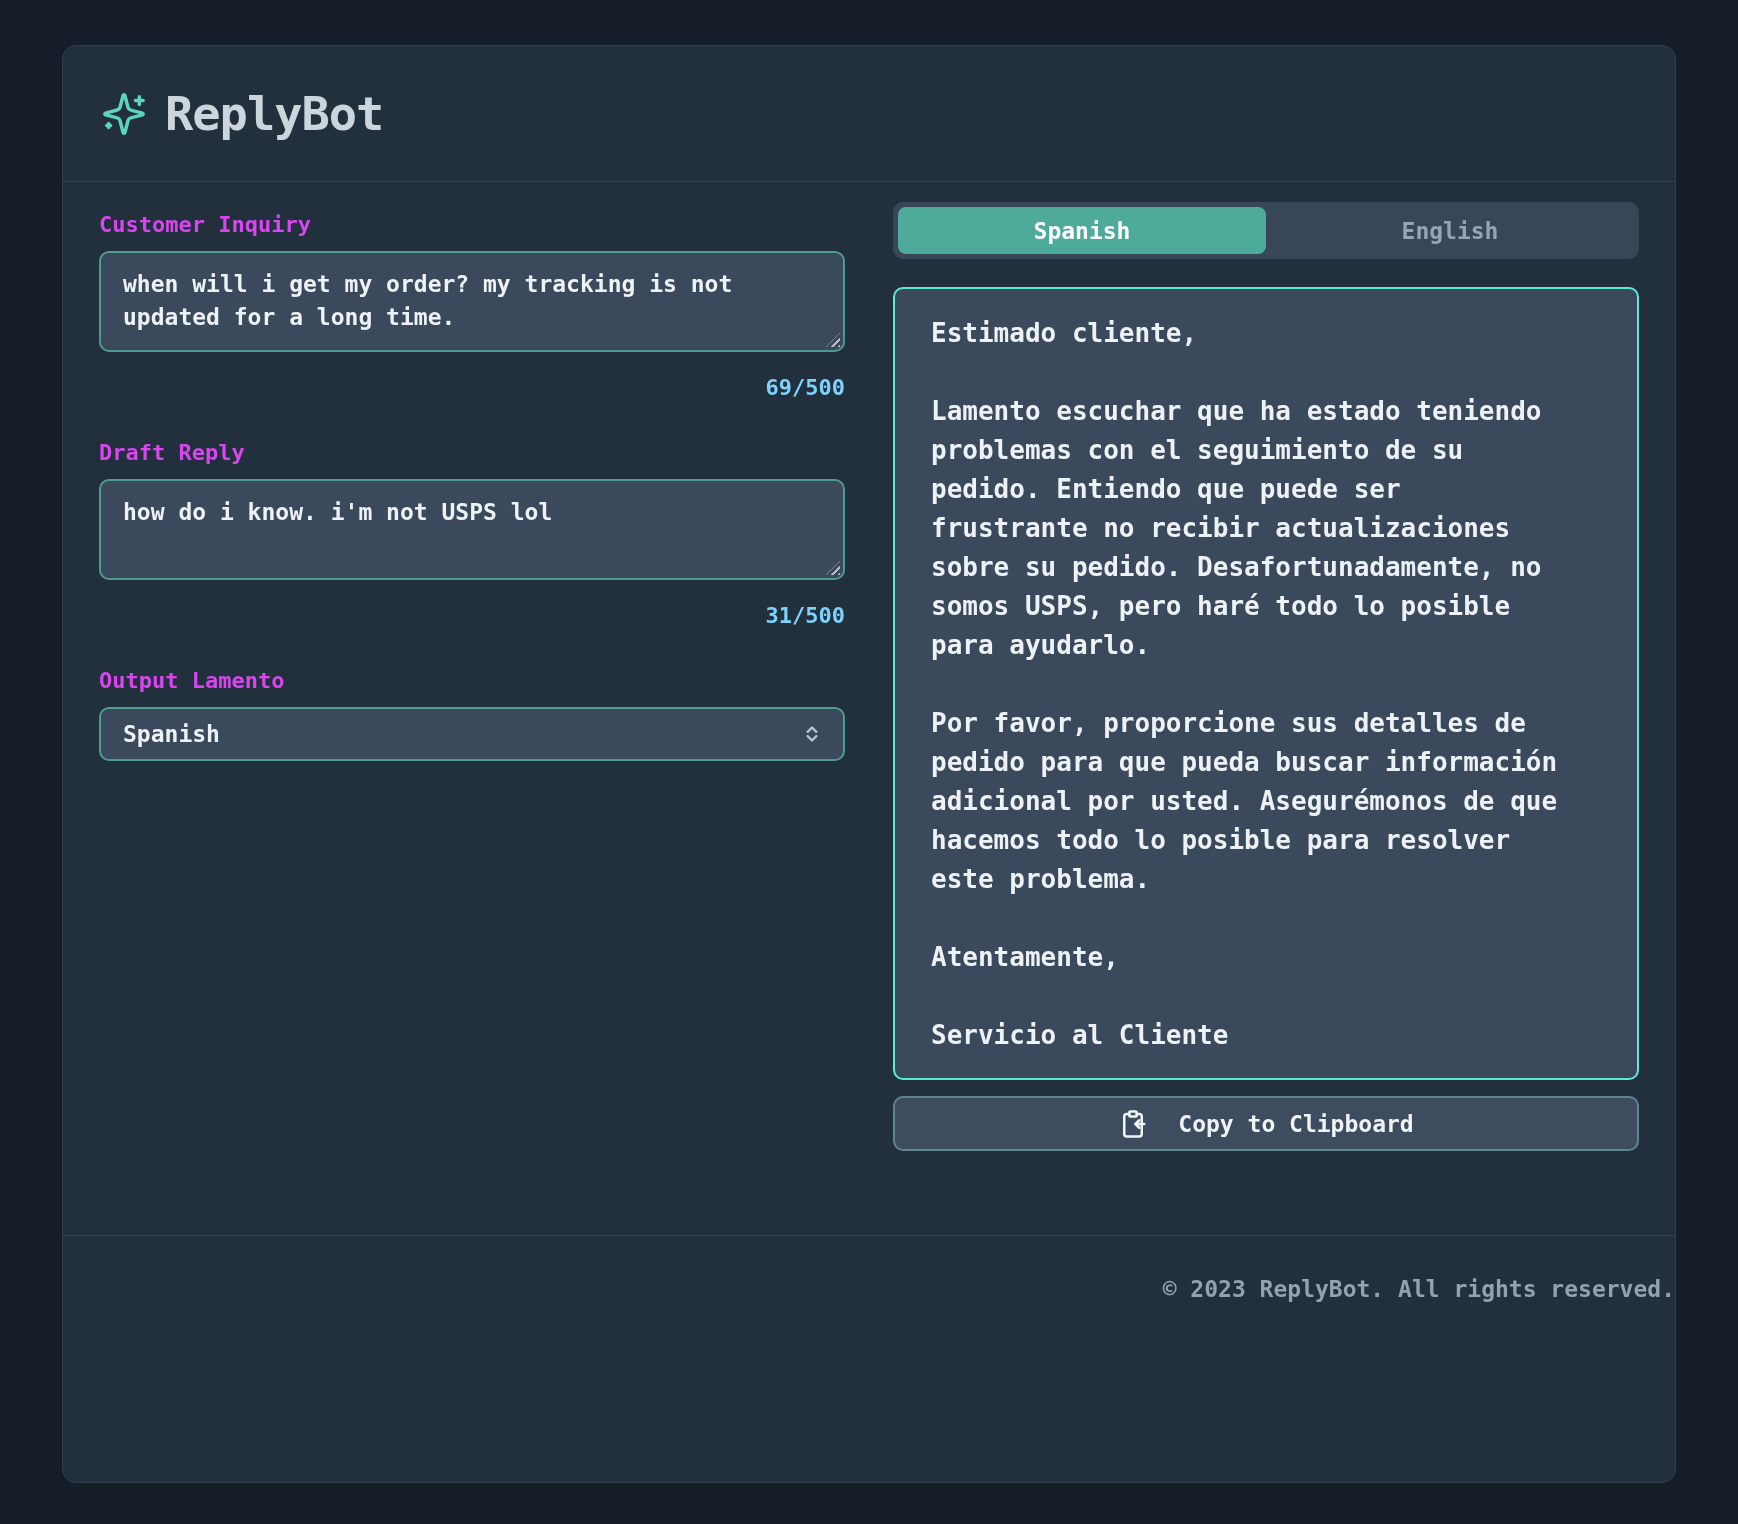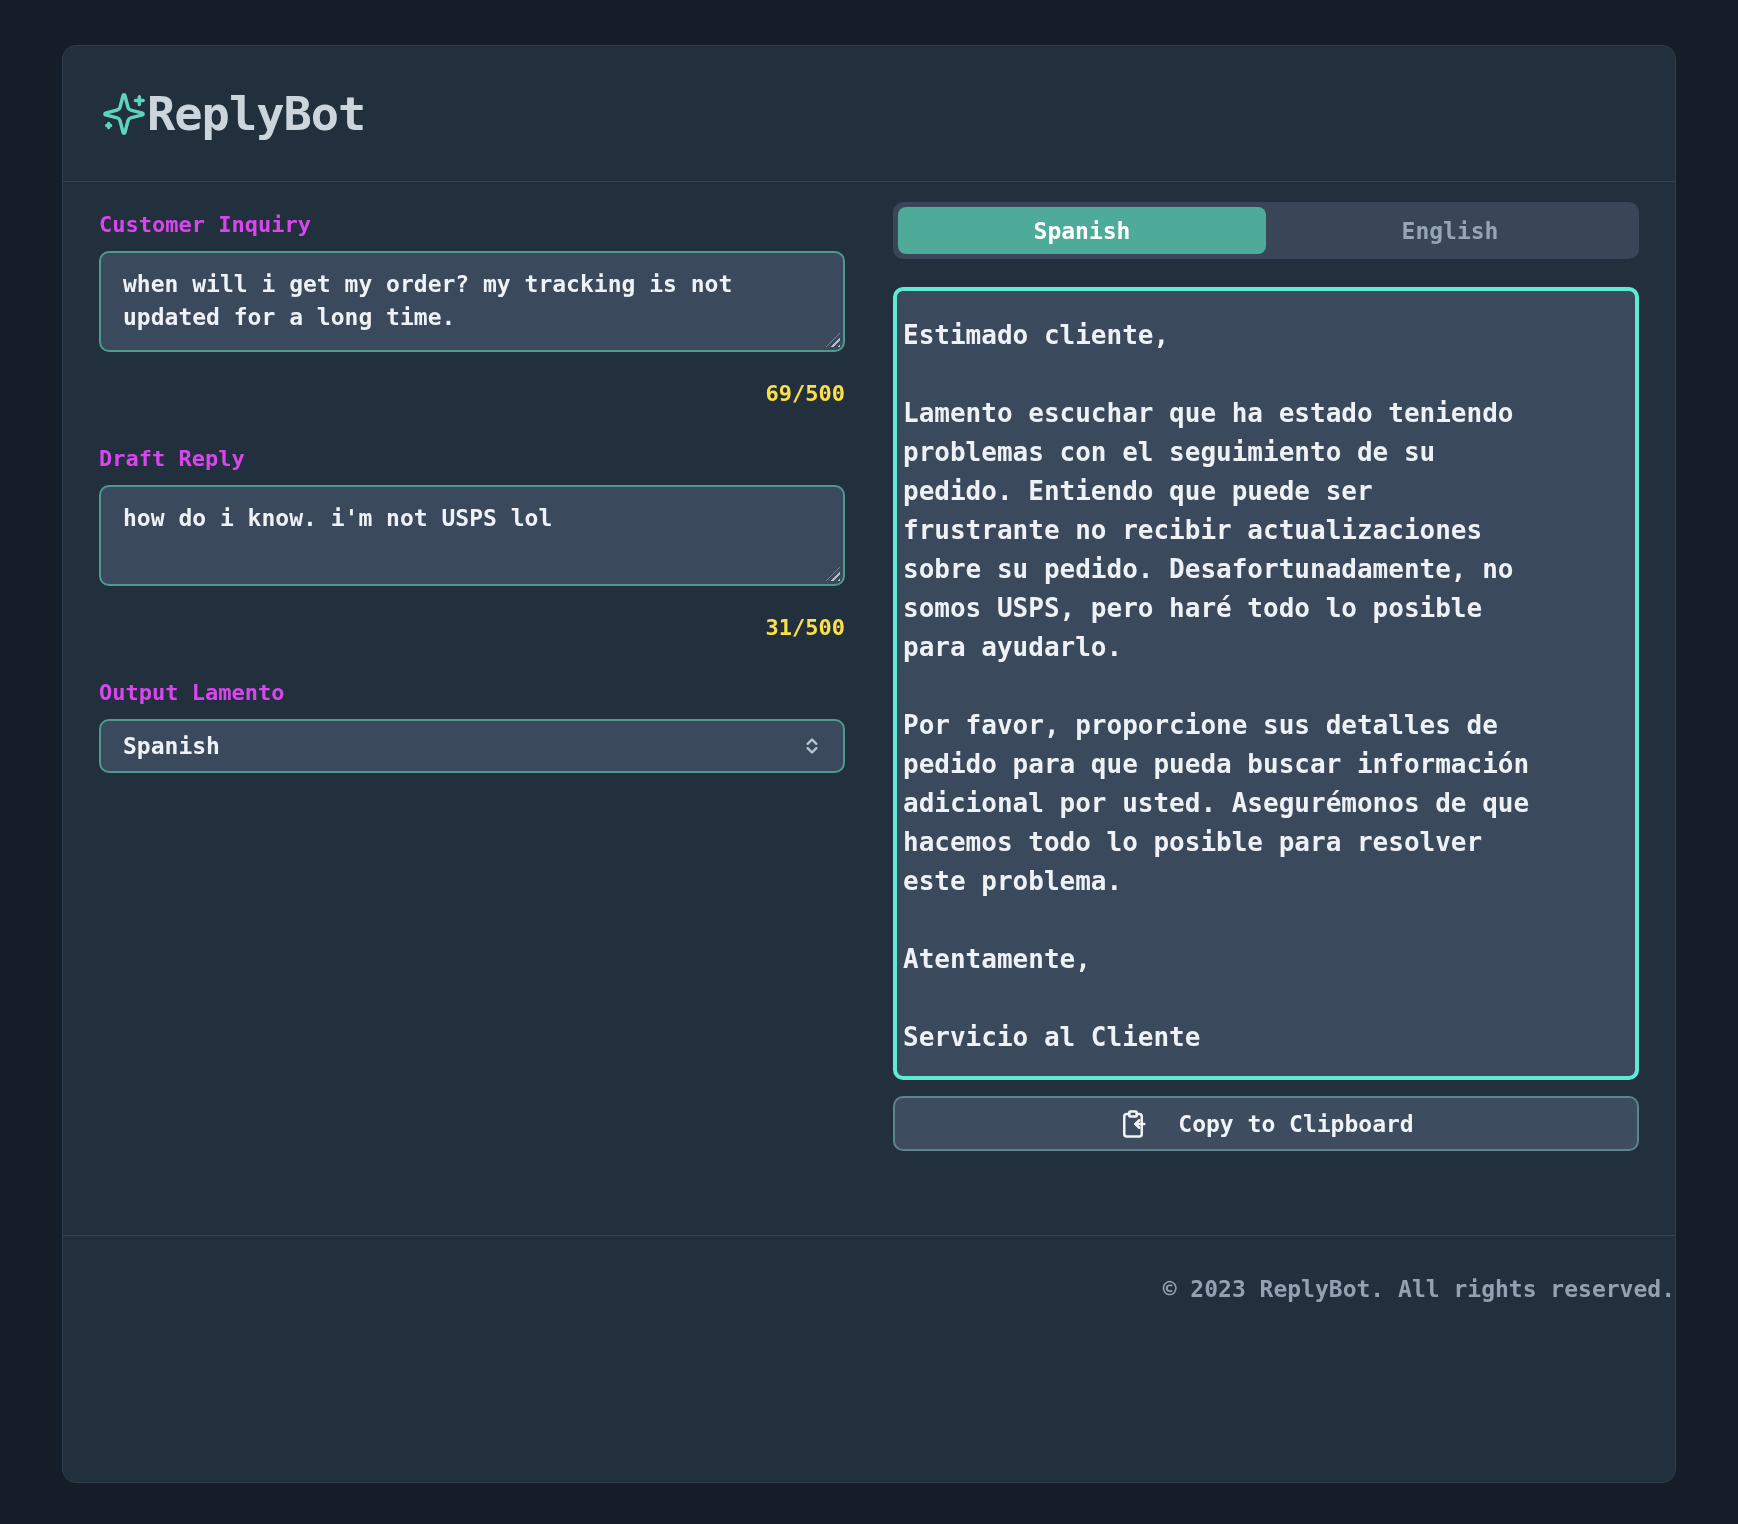--- a/index.html
+++ b/index.html
@@ -22,20 +22,21 @@
     background:#22303e;
     border:1px solid #2e3e4e;
     border-radius:14px;
     display:flex;
     flex-direction:column;
     overflow:hidden;
   }
   .app-header {
     display:flex;
     align-items:center;
+    gap:18px;
     padding:40px 38px;
     border-bottom:1px solid #324353;
   }
   .logo-icon { width:46px; height:46px; flex:0 0 auto; }
   .app-title {
     font-size:47px;
     color:#ccd4dc;
     letter-spacing:-1px;
   }
   .app-body {
@@ -76,23 +77,23 @@
     position:absolute;
     right:5px; bottom:5px;
     width:14px; height:14px;
     background:repeating-linear-gradient(135deg, transparent 0 3px, #c9d3dc 3px 5px);
     clip-path:polygon(100% 0, 100% 100%, 0 100%);
     pointer-events:none;
     opacity:.85;
   }
   .counter {
     text-align:right;
-    color:#fde047;
+    color:#7dd3fc;
     font-size:22px;
-    margin-top:29px;
+    margin-top:23px;
   }
   .select {
     height:54px;
     background:#3a495c;
     border:2px solid #4e9a8e;
     border-radius:10px;
     display:flex;
     align-items:center;
     justify-content:space-between;
     padding:0 18px 0 22px;
@@ -132,23 +133,23 @@
     border-radius:8px;
     color:#95a4b6;
     cursor:pointer;
   }
   .tab.active { background:#4fab99; color:#ffffff; }
 
   .output-panel {
     margin-top:28px;
     flex:1 1 auto;
     background:#3a495c;
-    border:4px solid #5eead4;
-    border-radius:10px;
-    padding:25px 6px;
+    border:2px solid #5eead4;
+    border-radius:10px;
+    padding:25px 36px;
     overflow:hidden;
   }
   .output-text {
     width:40.5ch;
     max-width:100%;
     font-size:26px;
     line-height:39px;
     color:#eef2f6;
     white-space:pre-wrap;
     word-break:normal;

